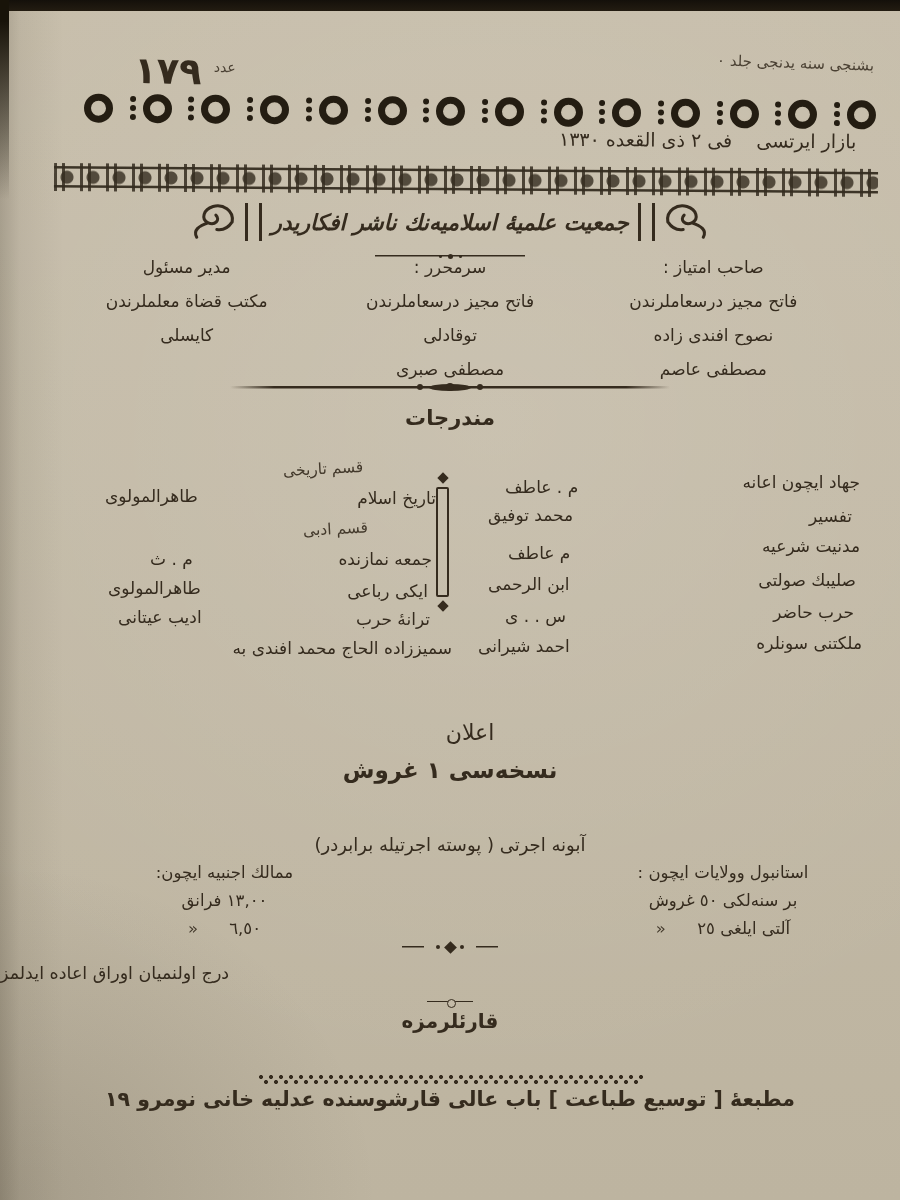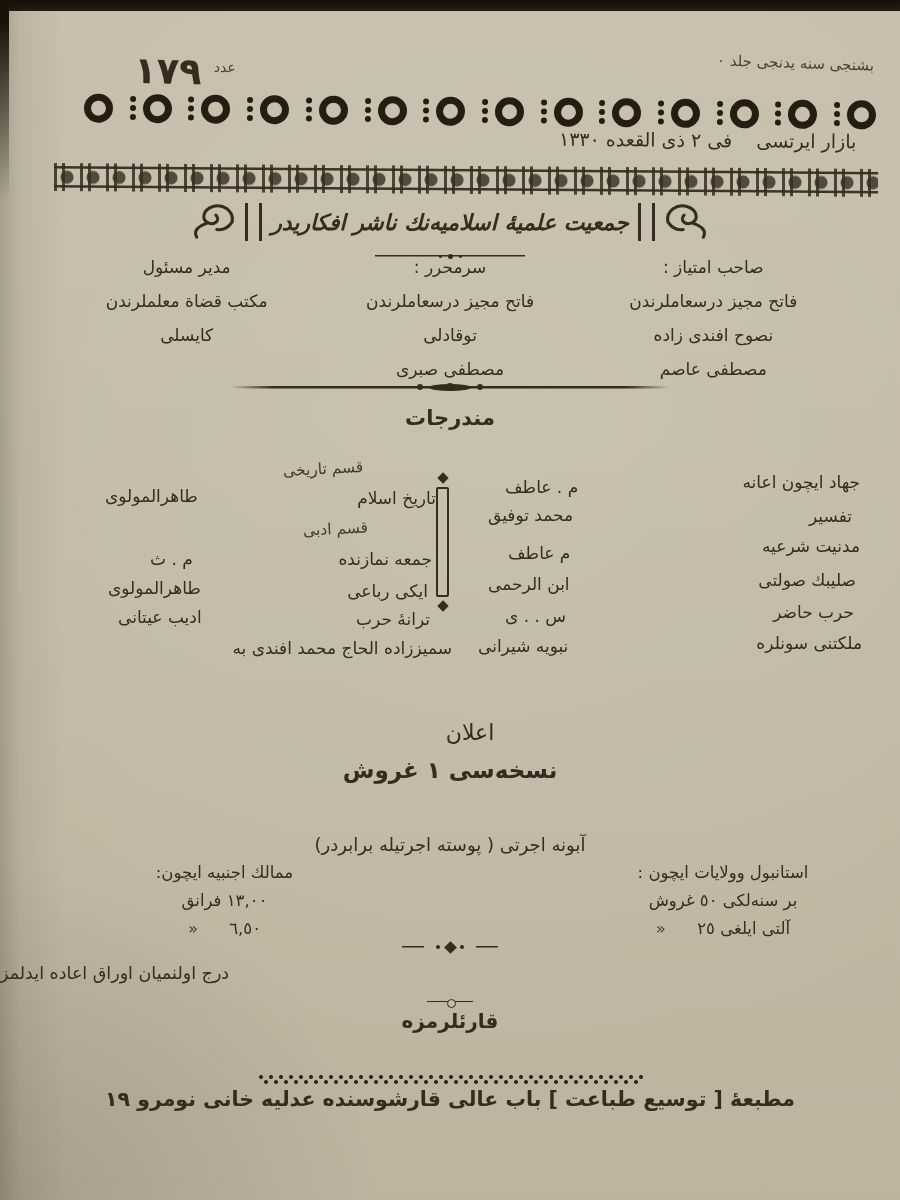--- a/index.html
+++ b/index.html
@@ -204,21 +204,21 @@
   <span class="abs toc" style="top:536px;right:40px">مدنيت شرعيه</span>
   <span class="abs toc" style="top:570px;right:44px">صليبك صولتى</span>
   <span class="abs toc" style="top:602px;right:46px">حرب حاضر</span>
   <span class="abs toc" style="top:633px;right:38px">ملكتنى سونلره</span>
 
   <span class="abs toc" style="top:477px;left:505px">م . عاطف</span>
   <span class="abs toc" style="top:505px;left:488px">محمد توفيق</span>
   <span class="abs toc" style="top:543px;left:508px">م عاطف</span>
   <span class="abs toc" style="top:574px;left:488px">ابن الرحمى</span>
   <span class="abs toc" style="top:606px;left:505px">س . . ى</span>
-  <span class="abs toc" style="top:636px;left:478px">نبويه شيرانى</span>
+  <span class="abs toc" style="top:636px;left:478px">احمد شيرانى</span>
 
   <span class="abs lab" style="top:460px;left:283px">قسم تاريخى</span>
   <span class="abs lab" style="top:520px;left:303px">قسم ادبى</span>
   <div class="abs vbracket"></div>
 
   <span class="abs toc" style="top:488px;right:464px">تاريخ اسلام</span>
   <span class="abs toc" style="top:549px;right:468px">جمعه نمازنده</span>
   <span class="abs toc" style="top:581px;right:472px">ايكى رباعى</span>
   <span class="abs toc" style="top:609px;right:470px">ترانهٔ حرب</span>
   <span class="abs toc" style="top:638px;right:448px">سميززاده الحاج محمد افندى به</span>

